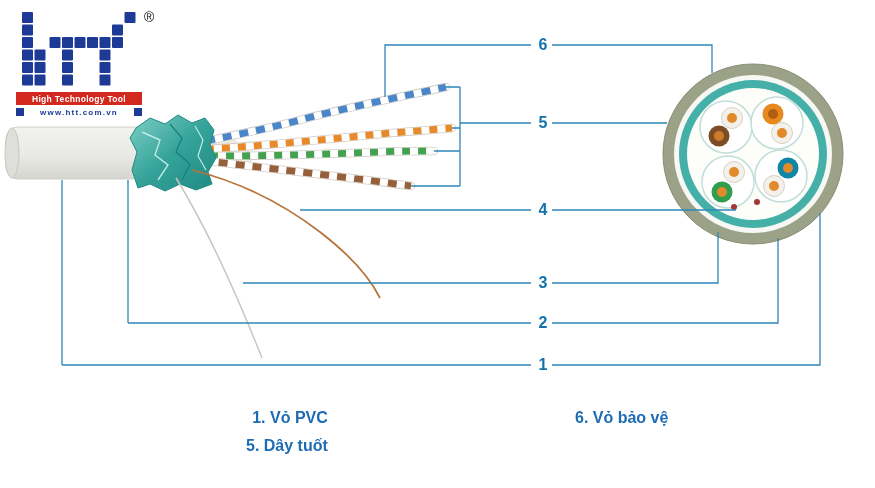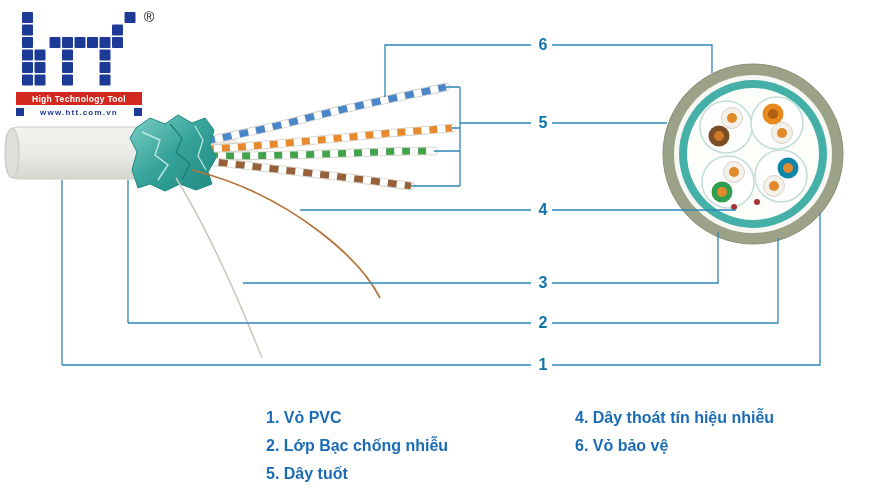--- a/index.html
+++ b/index.html
@@ -9,21 +9,21 @@
   }
   .canvas{position:absolute;inset:0;width:875px;height:488px;}
   svg.scene{position:absolute;left:0;top:0;}
   .num{
     position:absolute;width:22px;text-align:center;
     font-weight:bold;font-size:16px;line-height:18px;
     color:var(--callout,#1273ab);
   }
   .legend{position:absolute;top:404px;left:0;width:875px;}
   .legend-col{position:absolute;top:0;}
-  .legend-col.left{left:266px;}
+  .legend-col.left{left:246px;text-align:right;}
   .legend-col.right{left:575px;}
   .legend-item{
     font-size:16px;font-weight:bold;line-height:28px;white-space:nowrap;
     color:var(--legend-text,#1b6cb5);
   }
   .logo-wrap{position:absolute;left:8px;top:4px;}
 </style>
 </head>
 <body>
 
@@ -148,25 +148,23 @@
   <div class="num" style="left:532px;top:36px">6</div>
   <div class="num" style="left:532px;top:114px">5</div>
   <div class="num" style="left:532px;top:201px">4</div>
   <div class="num" style="left:532px;top:274px">3</div>
   <div class="num" style="left:532px;top:314px">2</div>
   <div class="num" style="left:532px;top:356px">1</div>
 
   <div class="legend">
     <div class="legend-col left">
       <div class="legend-item">1. Vỏ PVC</div>
-      <div class="legend-item">2. Lớp Bạc chống nhiễu</div>
       <div class="legend-item">5. Dây tuốt</div>
     </div>
     <div class="legend-col right">
-      <div class="legend-item">4. Dây thoát tín hiệu nhiễu</div>
       <div class="legend-item">6. Vỏ bảo vệ</div>
     </div>
   </div>
 
   <div class="logo-wrap">
     <svg width="150" height="120" viewBox="0 0 150 120">
       <g fill="#1c3a96">
 
         <rect x="14" y="8" width="11" height="11" rx="1"></rect>
         <rect x="14" y="20.5" width="11" height="11" rx="1"></rect>

